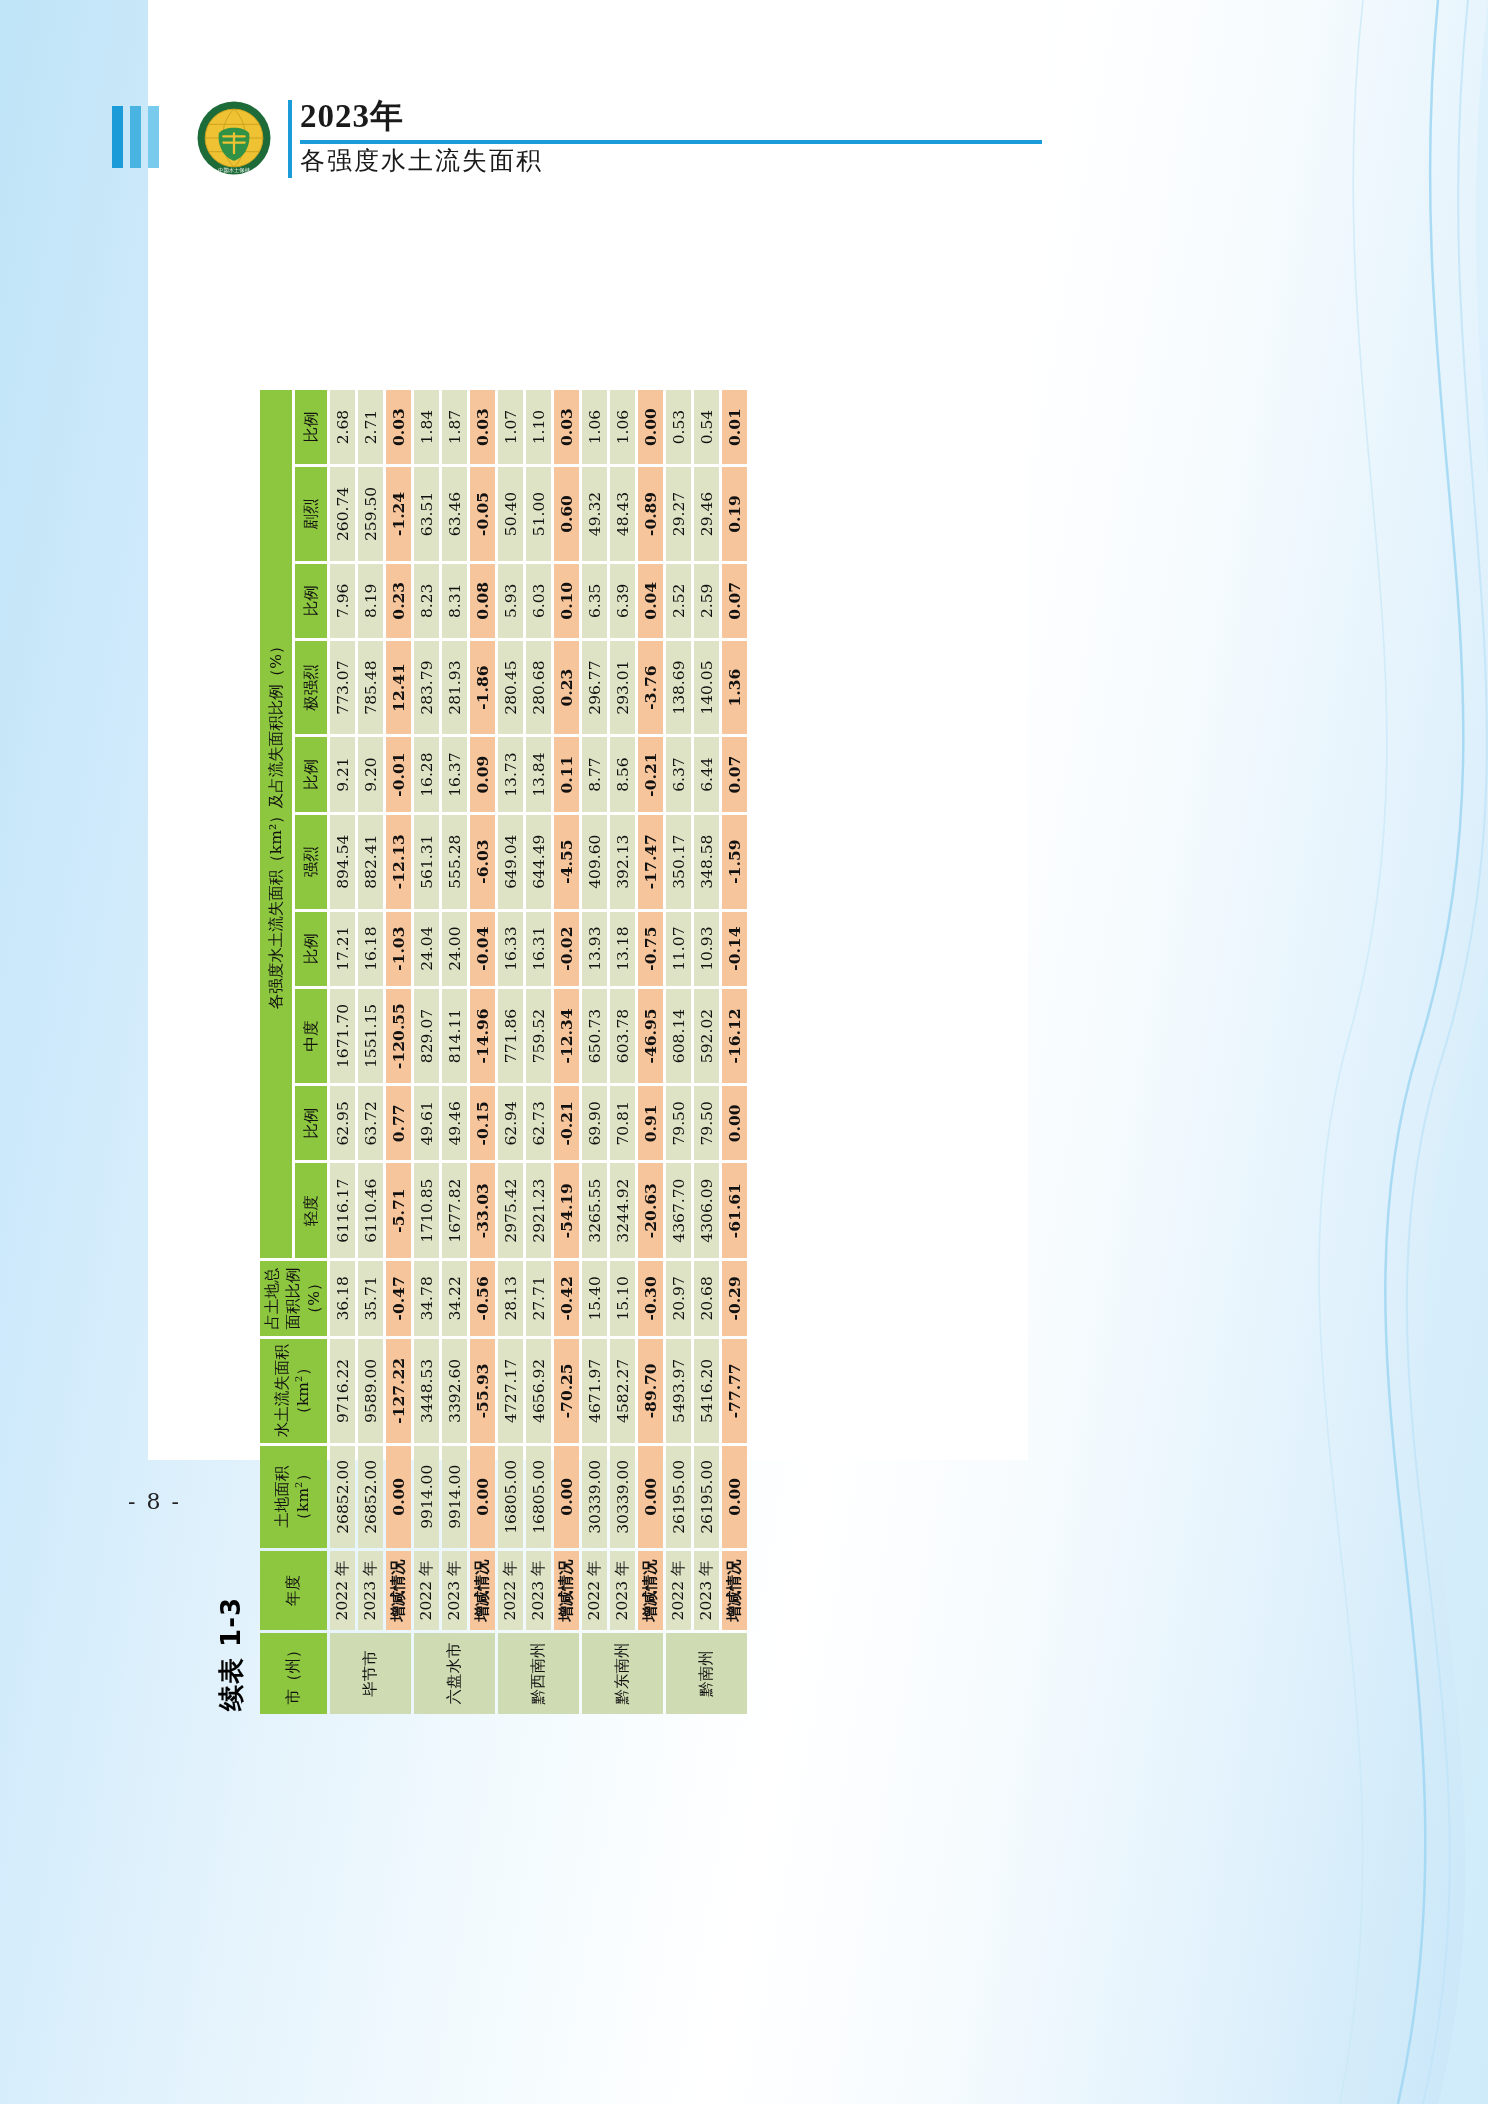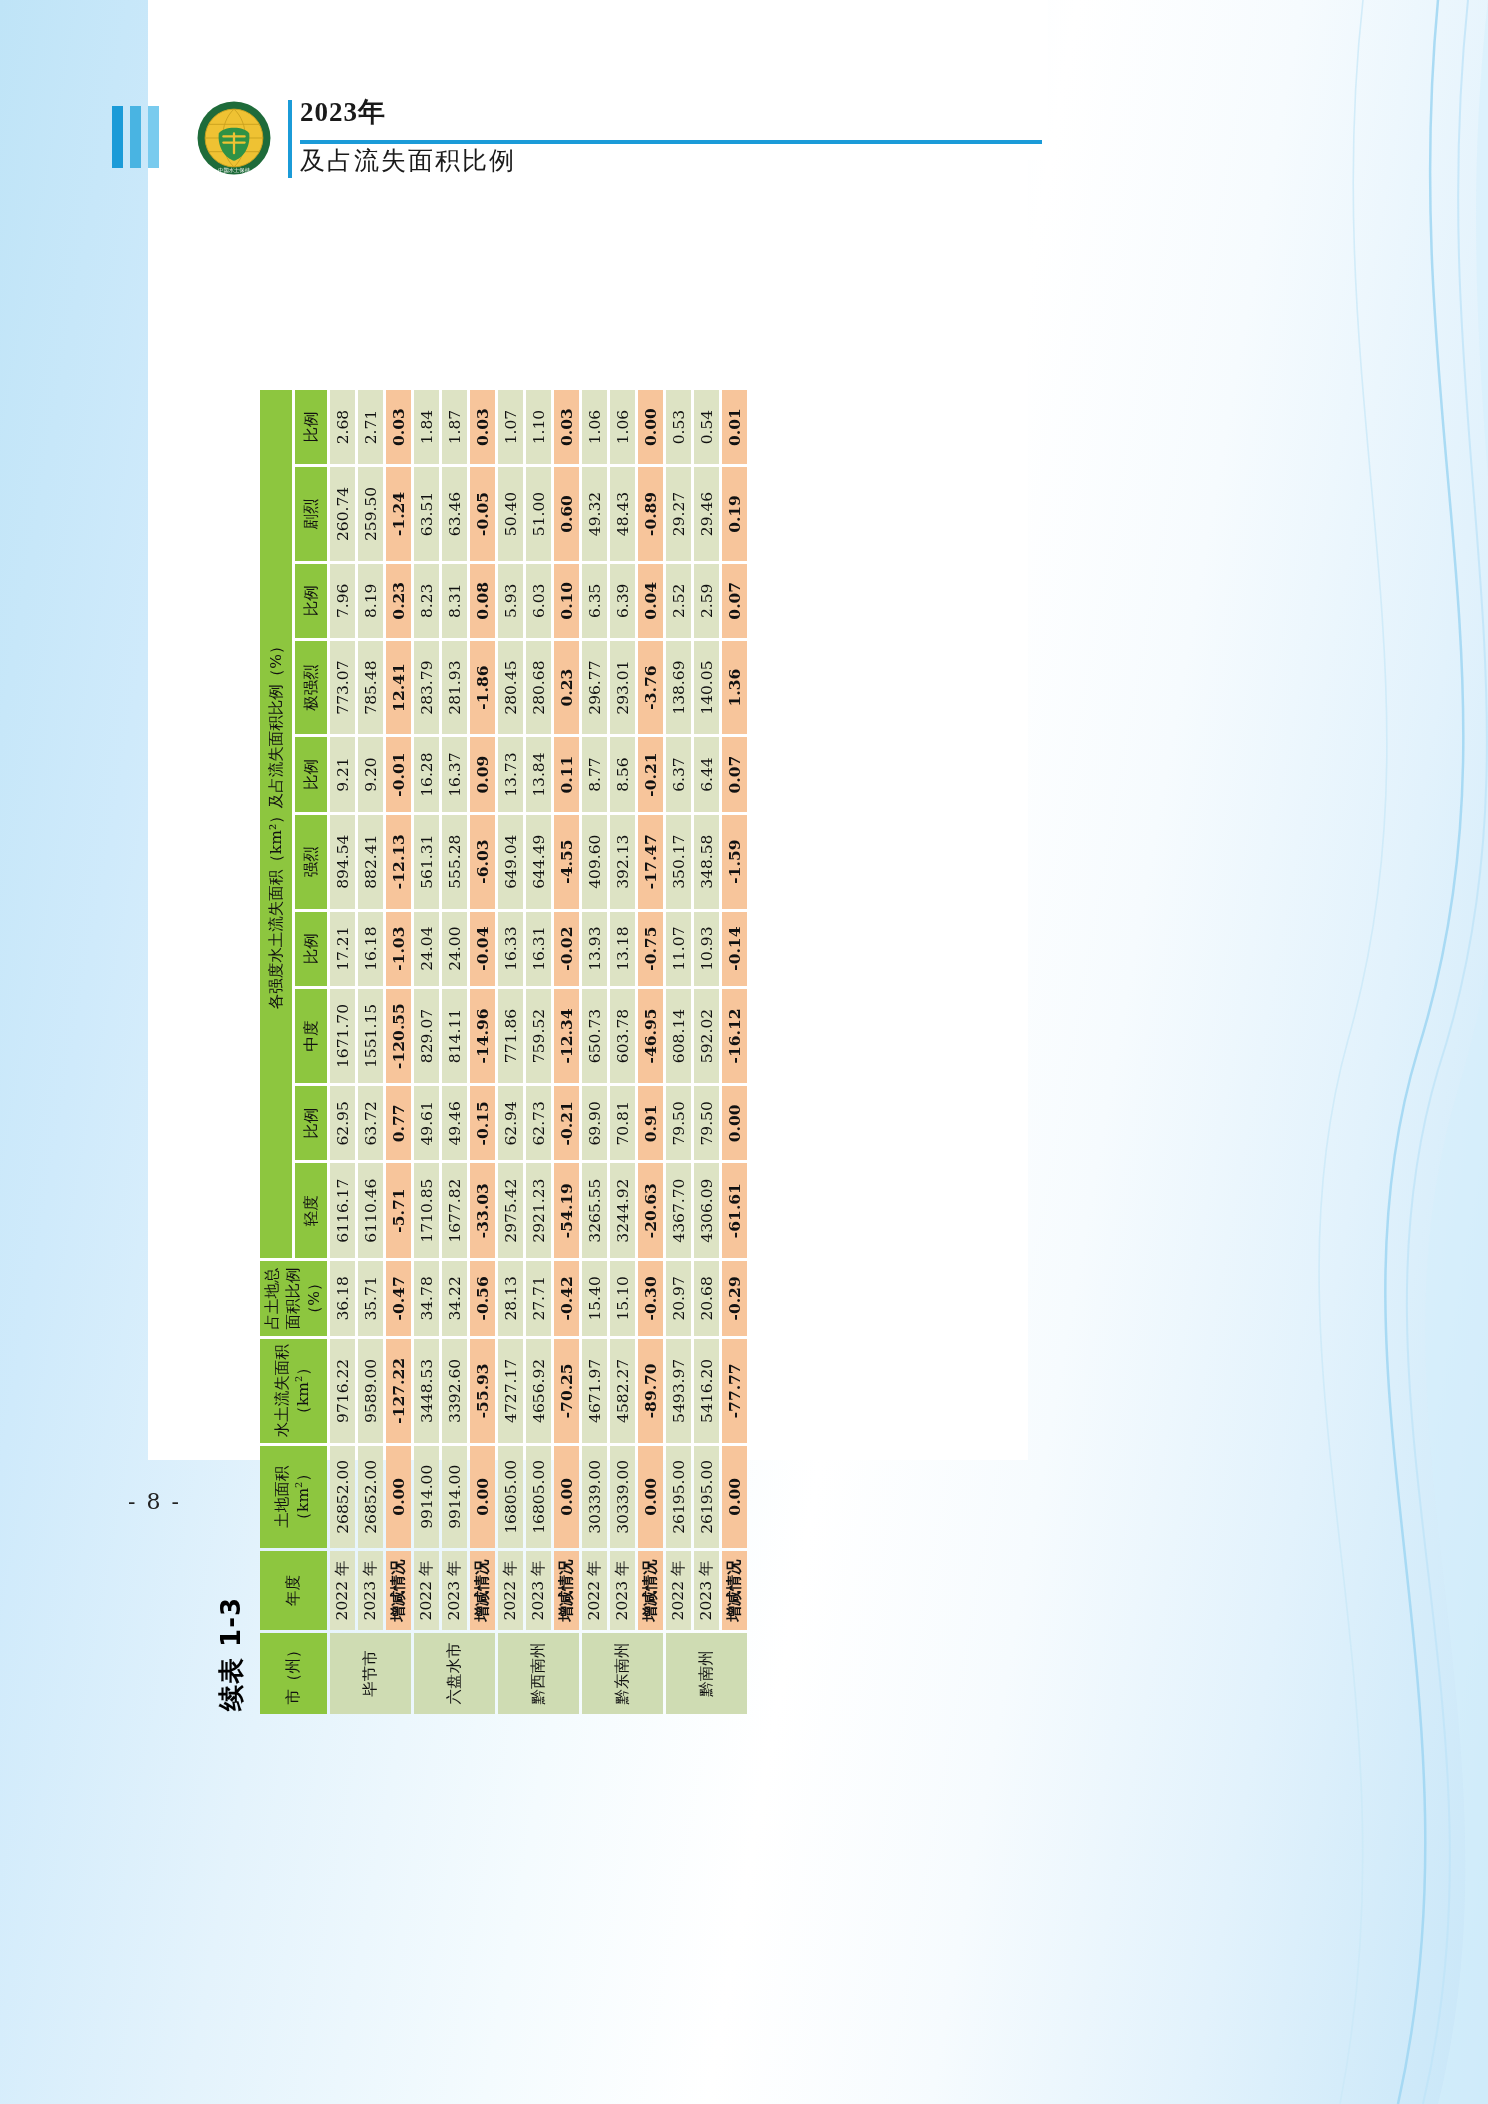--- a/index.html
+++ b/index.html
@@ -40,21 +40,21 @@
   .hdr-bars i.b3{background:#79cbee;height:62px;}
   .hdr-logo{
     position:absolute;left:196px;top:52px;width:76px;height:76px;
   }
   .hdr-rule{
     position:absolute;left:288px;top:52px;width:4px;height:78px;background:#1b9bd8;
   }
   .hdr-year{
     position:absolute;left:300px;top:46px;
     font-family:"Liberation Serif",serif;
-    font-weight:bold;font-size:27px;color:#1a1a1a;letter-spacing:1px;
+    font-weight:bold;font-size:33px;color:#1a1a1a;letter-spacing:1px;
   }
   .hdr-underline{
     position:absolute;left:300px;top:92px;width:742px;height:4px;background:#1b9bd8;
   }
   .hdr-sub{
     position:absolute;left:300px;top:96px;
     font-family:"DejaVu Serif",serif;
     font-size:25px;color:#1a1a1a;letter-spacing:2px;
   }
 
@@ -152,21 +152,21 @@
       <path d="M12,50 H88 M16,32 H84 M16,68 H84" stroke="#c9a01f" stroke-width="1.2" fill="none"></path>
       <path d="M30,44 C36,34 64,34 70,44 C72,62 62,76 50,80 C38,76 28,62 30,44 Z" fill="#2f9246"></path>
       <path d="M36,48 h28 M36,56 h28 M50,44 v26" stroke="#efc233" stroke-width="3" stroke-linecap="round"></path>
       <text x="50" y="95" font-size="7" fill="#ffffff" text-anchor="middle" font-family="DejaVu Sans, sans-serif">中国水土保持</text>
     </svg>
   </div>
 
   <div class="hdr-rule"></div>
   <div class="hdr-year">2023年</div>
   <div class="hdr-underline"></div>
-  <div class="hdr-sub">及占流失面积比例</div>
+  <div class="hdr-sub">各强度水土流失面积</div>
 </div>
 
 <div class="rot-stage">
   <div class="rot-inner">
     <div class="tbl-title">续表 1-3</div>
     <table class="data">
       <colgroup>
         <col class="w-city">
           <col class="w-year">
         <col class="w-num2">

